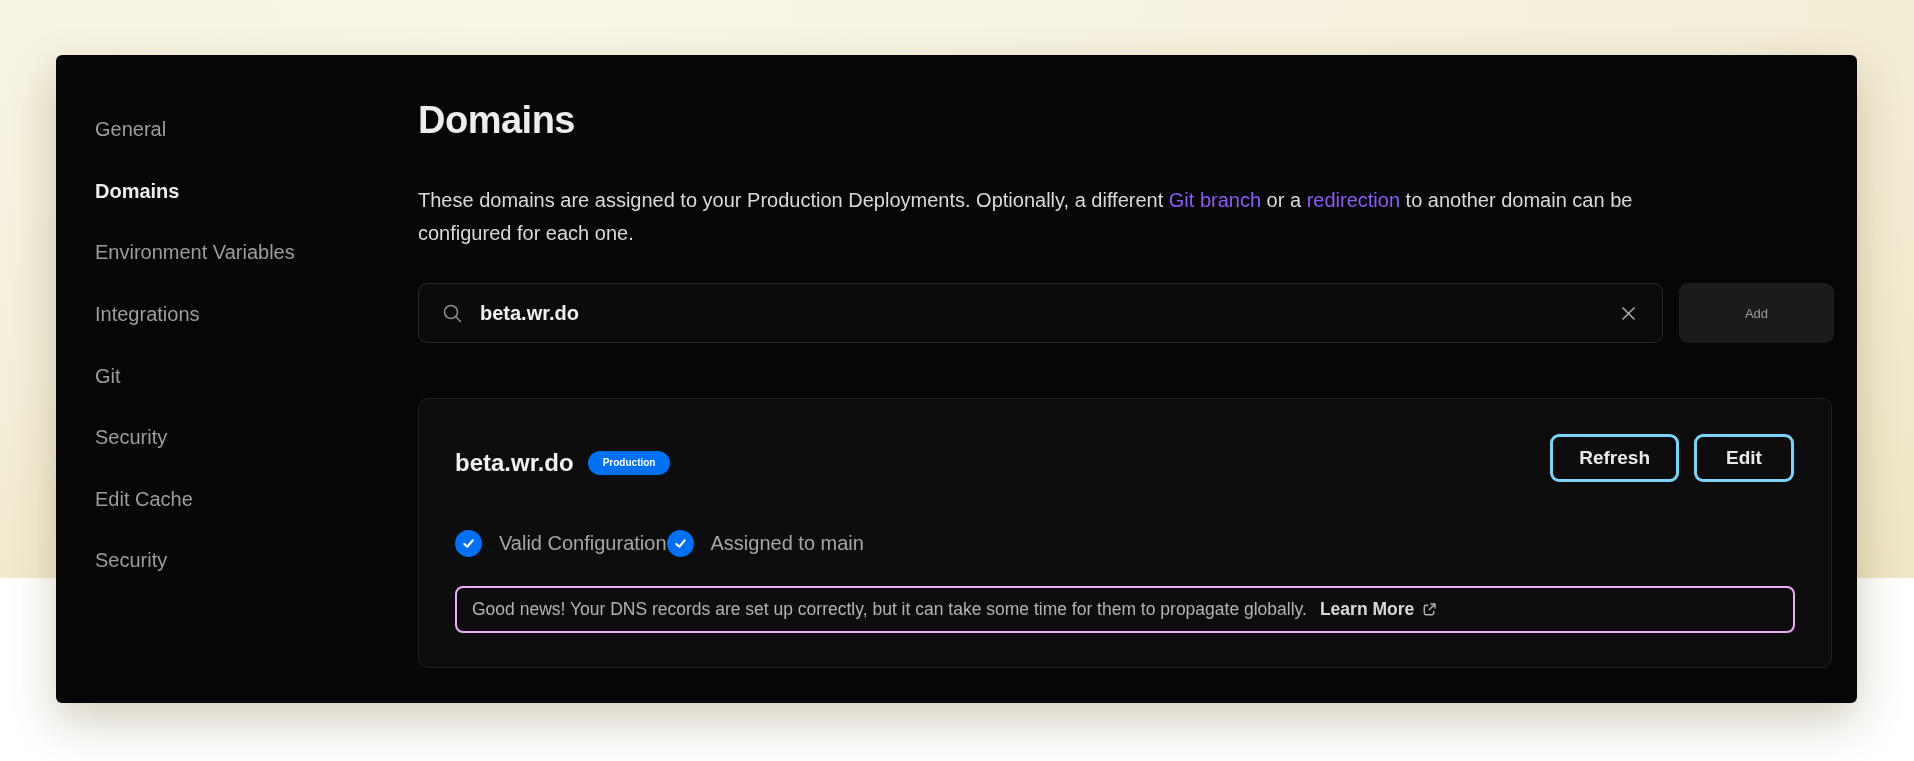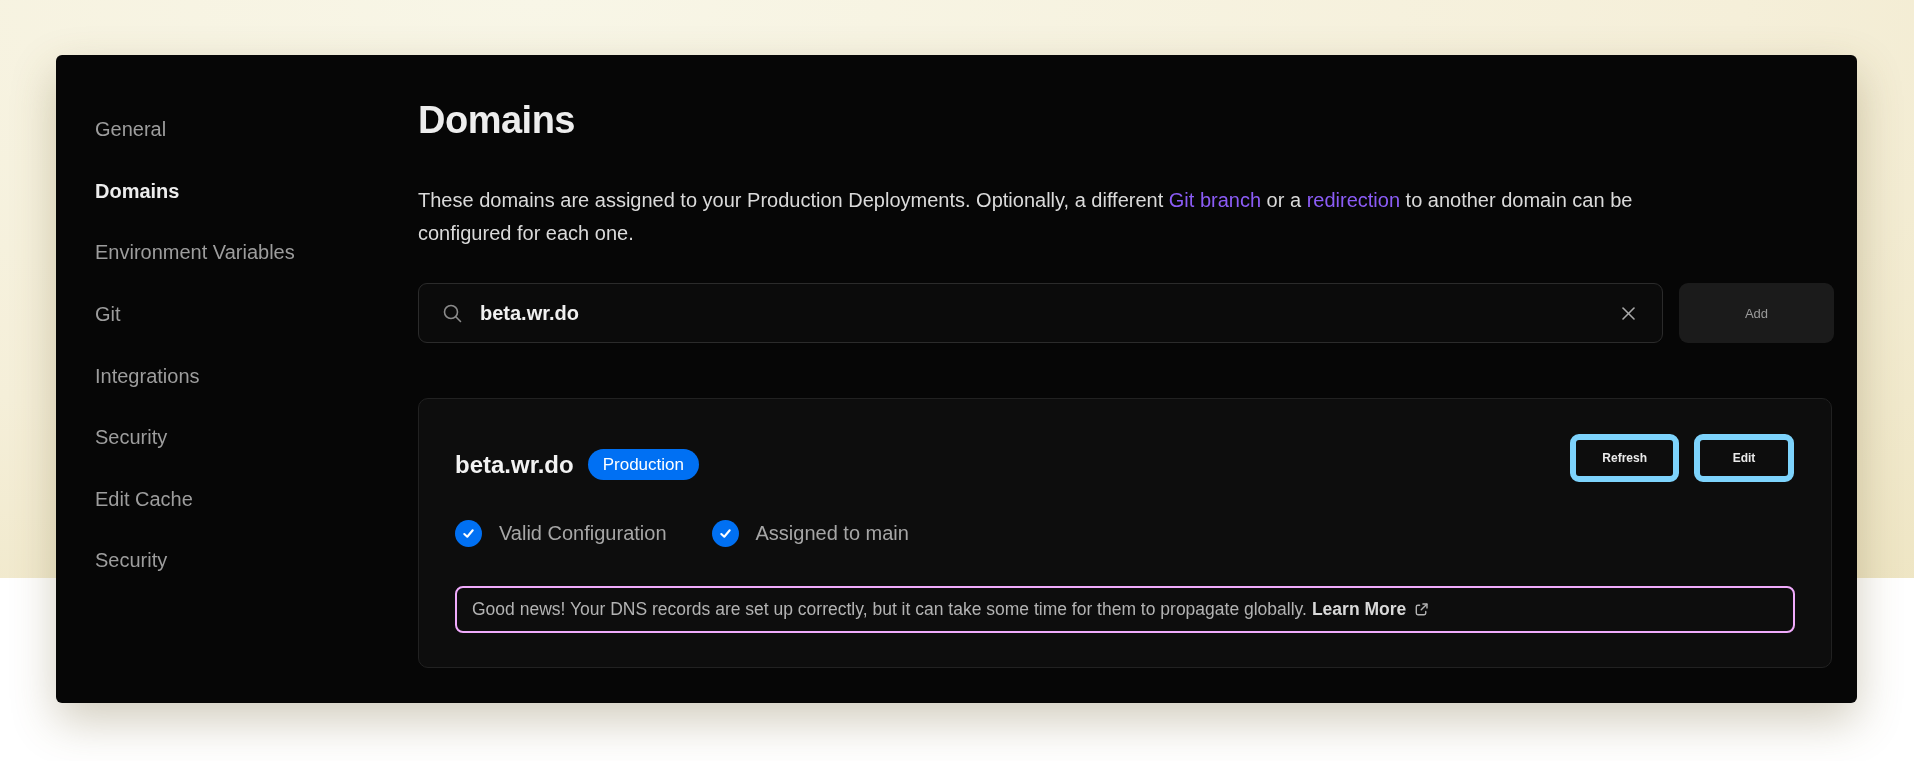--- a/index.html
+++ b/index.html
@@ -70,61 +70,61 @@
     width: 1414px; height: 270px;
     background: #0d0d0d; border: 1px solid #212121; border-radius: 10px;
   }
   .card-header {
     position: absolute; left: 36px; top: 50px;
     display: flex; align-items: center; gap: 14px;
   }
   .domain-name { font-size: 24px; font-weight: 700; color: #f2f2f2; }
   .badge {
     background: #0070f3; color: #ffffff;
-    font-size: 17px; font-weight: 400;
+    font-size: 10px; font-weight: 700;
     padding: 7px 15px; border-radius: 999px; line-height: 1;
   }
   .card-actions { position: absolute; right: 37px; top: 35px; display: flex; gap: 15px; }
   .ghost-btn {
     height: 48px; min-width: 100px; padding: 0 26px;
-    background: transparent; border: 6px solid #7dd3fc; border-radius: 9px;
-    color: #eaeaea; font-family: inherit; font-size: 12px; font-weight: 600;
+    background: transparent; border: 3px solid #7dd3fc; border-radius: 9px;
+    color: #eaeaea; font-family: inherit; font-size: 19px; font-weight: 600;
     display: flex; align-items: center; justify-content: center; cursor: pointer;
   }
   .checks {
-    position: absolute; left: 36px; top: 121px;
-    display: flex; gap: 45px;
+    position: absolute; left: 36px; top: 131px;
+    display: flex; 
   }
   .check { display: flex; align-items: center; gap: 17px; font-size: 20px; color: #a6a6a6; }
   .check-circle {
     width: 27px; height: 27px; border-radius: 50%;
     background: #0070f3; display: flex; align-items: center; justify-content: center;
     flex: 0 0 auto;
   }
   .notice {
     position: absolute; left: 36px; right: 36px; top: 187px; height: 47px;
     border: 2px solid #f0abfc; border-radius: 8px;
     display: flex; align-items: center; padding: 0 15px;
     font-size: 17.5px; color: #b3b3b3; white-space: nowrap; overflow: hidden;
   }
-  .notice strong { color: #d9d9d9; font-weight: 700; margin-left: 5px; cursor: pointer; }
+  .notice strong { color: #d9d9d9; font-weight: 700; margin-left: 13px; cursor: pointer; }
   .ext-icon { margin-left: 7px; display: flex; flex: 0 0 auto; }
 </style>
 </head>
 <body>
 
 <div class="page">
   <div class="panel">
 
     <nav class="sidebar">
       <div class="nav-item">General</div>
       <div class="nav-item active">Domains</div>
       <div class="nav-item">Environment Variables</div>
+      <div class="nav-item">Integrations</div>
       <div class="nav-item">Git</div>
-      <div class="nav-item">Integrations</div>
       <div class="nav-item">Security</div>
       <div class="nav-item">Edit Cache</div>
       <div class="nav-item">Security</div>
     </nav>
 
     <h1 class="page-title">Domains</h1>
 
     <p class="desc"><span>These domains are assigned to your Production Deployments. Optionally, a different </span><a>Git branch</a><span> or a </span><a>redirection</a><span> to another domain can be
 configured for each one.</span></p>
 

